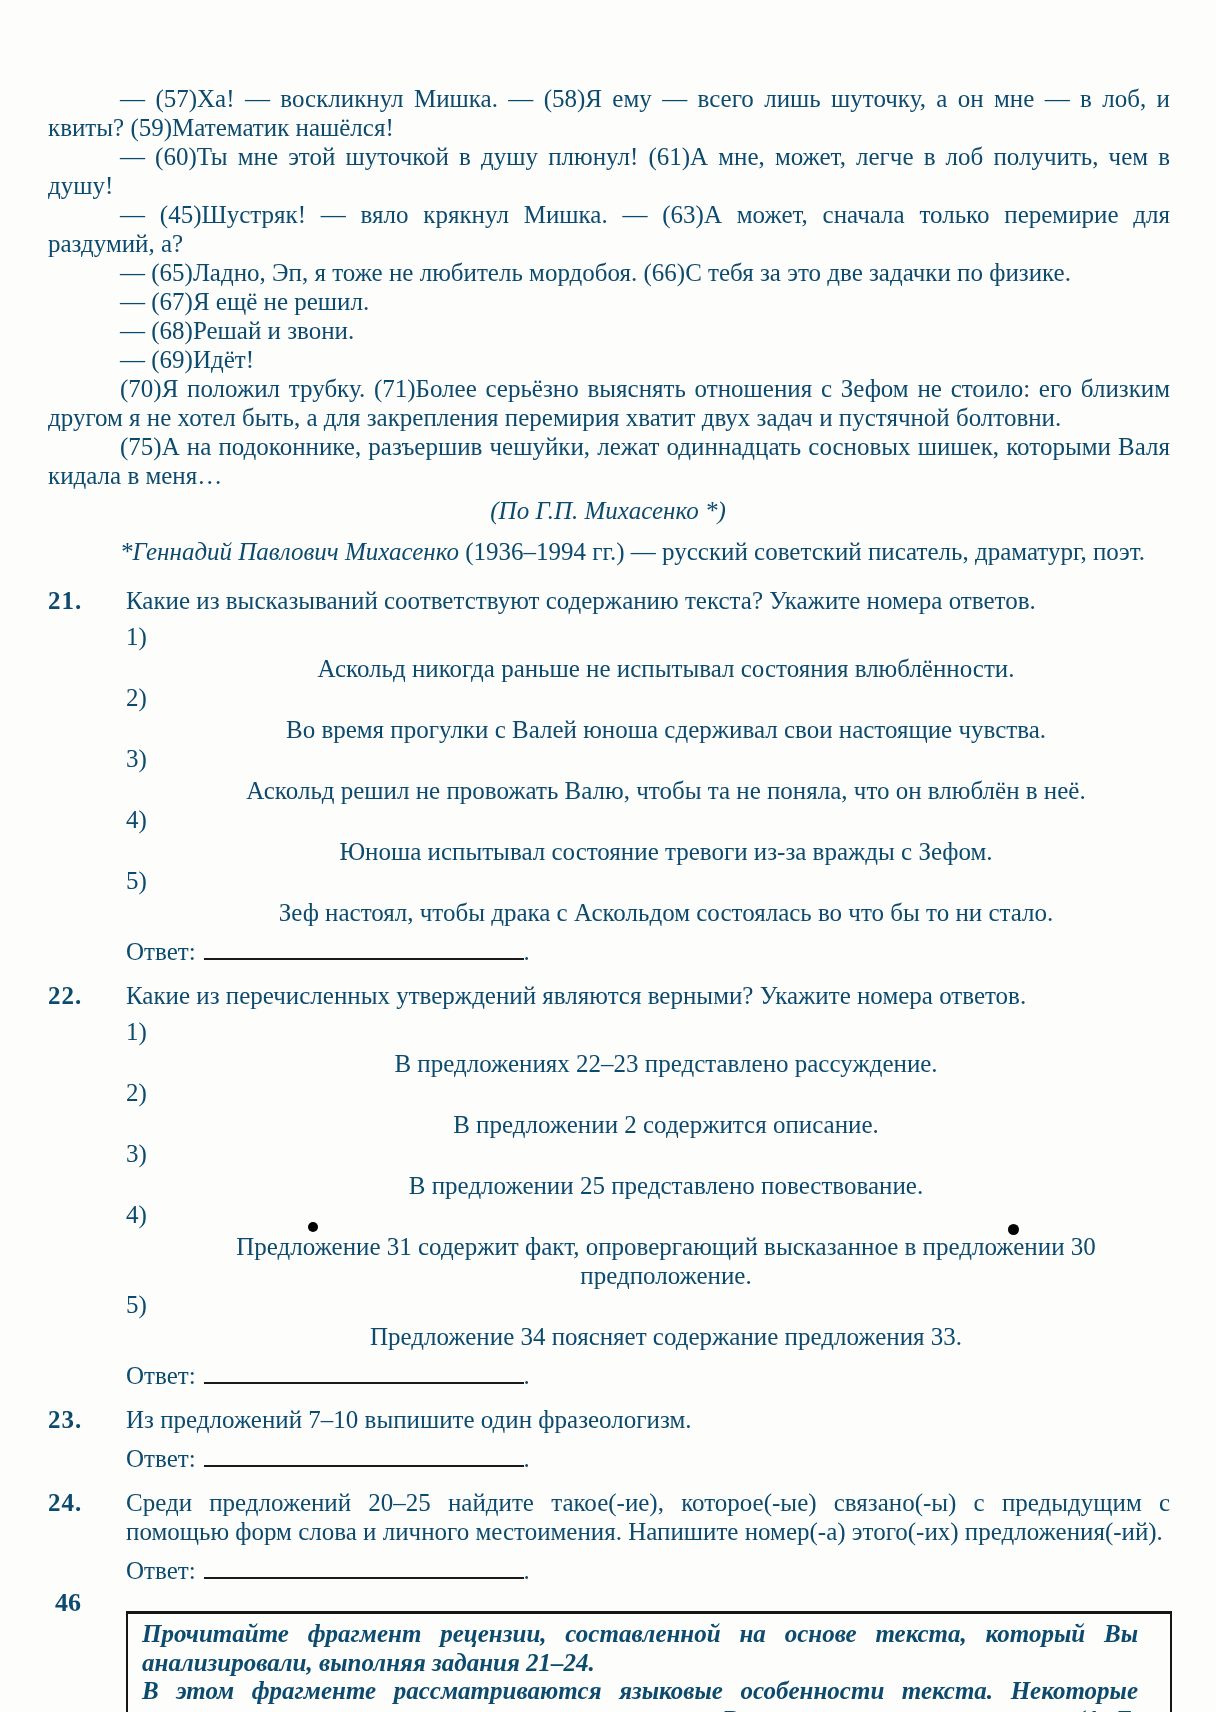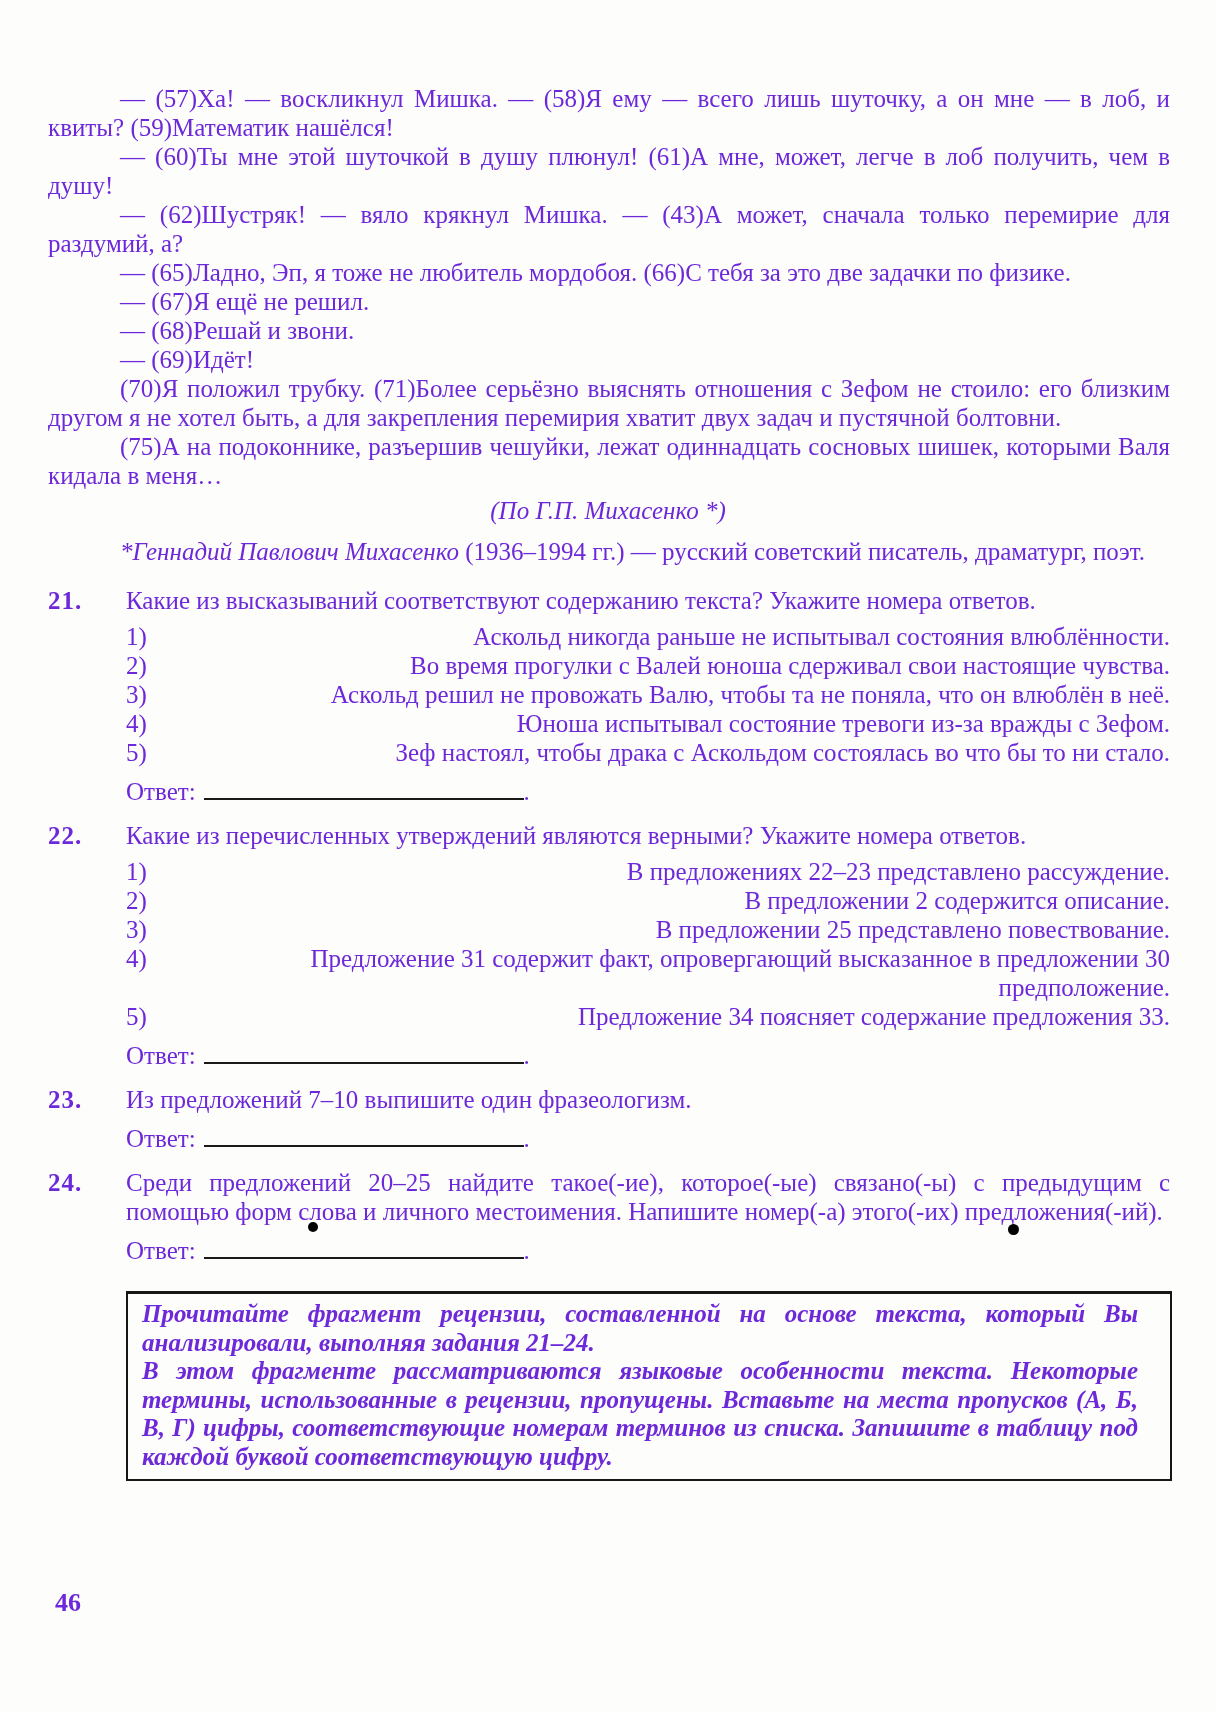--- a/index.html
+++ b/index.html
@@ -2,21 +2,21 @@
 <html lang="ru"><head>
 <meta charset="utf-8">
 <style>
   html, body { margin: 0; padding: 0; background: #e8e8e8; }
   .page {
     position: relative;
     width: 1216px;
     height: 1712px;
     margin: 0 auto;
     background: #fdfdfc;
-    color: #6d28d9;
+    color: #0c4a6e;
     font-family: "Liberation Serif", "DejaVu Serif", serif;
     overflow: hidden;
   }
   .content {
     position: absolute;
     left: 48px;
     top: 84px;
     width: 1122px;
   }
   .para {
@@ -54,21 +54,21 @@
   .qbody { flex: 1; min-width: 0; }
   .prompt {
     margin: 0;
     text-align: justify;
     font-size: 25px;
     line-height: 29px;
   }
   .options { margin-top: 7px; }
   .option { display: flex; font-size: 25px; line-height: 29px; }
   .omark { flex: none; width: 36px; }
-  .otext { flex: 1; min-width: 0; text-align: right; }
+  .otext { flex: 1; min-width: 0; text-align: center; margin-top: 32px; }
   .answer {
     margin: 7px 0 0;
     font-size: 25px;
     line-height: 29px;
     white-space: nowrap;
   }
   .aline {
     display: inline-block;
     width: 320px;
     height: 24px;
@@ -109,21 +109,21 @@
 </style>
 </head>
 <body>
 
 <div class="page">
   <div class="content">
 
     <section class="passage">
       <p class="para">— (57)Ха! — воскликнул Мишка. — (58)Я ему — всего лишь шуточку, а он мне — в лоб, и квиты? (59)Математик нашёлся!</p>
       <p class="para">— (60)Ты мне этой шуточкой в душу плюнул! (61)А мне, может, легче в лоб получить, чем в душу!</p>
-      <p class="para">— (62)Шустряк! — вяло крякнул Мишка. — (43)А может, сначала только перемирие для раздумий, а?</p>
+      <p class="para">— (45)Шустряк! — вяло крякнул Мишка. — (63)А может, сначала только перемирие для раздумий, а?</p>
       <p class="para">— (65)Ладно, Эп, я тоже не любитель мордобоя. (66)С тебя за это две задачки по физике.</p>
       <p class="para">— (67)Я ещё не решил.</p>
       <p class="para">— (68)Решай и звони.</p>
       <p class="para">— (69)Идёт!</p>
       <p class="para">(70)Я положил трубку. (71)Более серьёзно выяснять отношения с Зефом не стоило: его близким другом я не хотел быть, а для закрепления перемирия хватит двух задач и пустячной болтовни.</p>
       <p class="para">(75)А на подоконнике, разъершив чешуйки, лежат одиннадцать сосновых шишек, которыми Валя кидала в меня…</p>
       <p class="attribution">(По Г.П. Михасенко *)</p>
       <p class="footnote"><span class="fn-lead">*Геннадий Павлович Михасенко</span><span> (1936–1994 гг.) — русский советский писатель, драматург, поэт.</span></p>
     </section>
 

